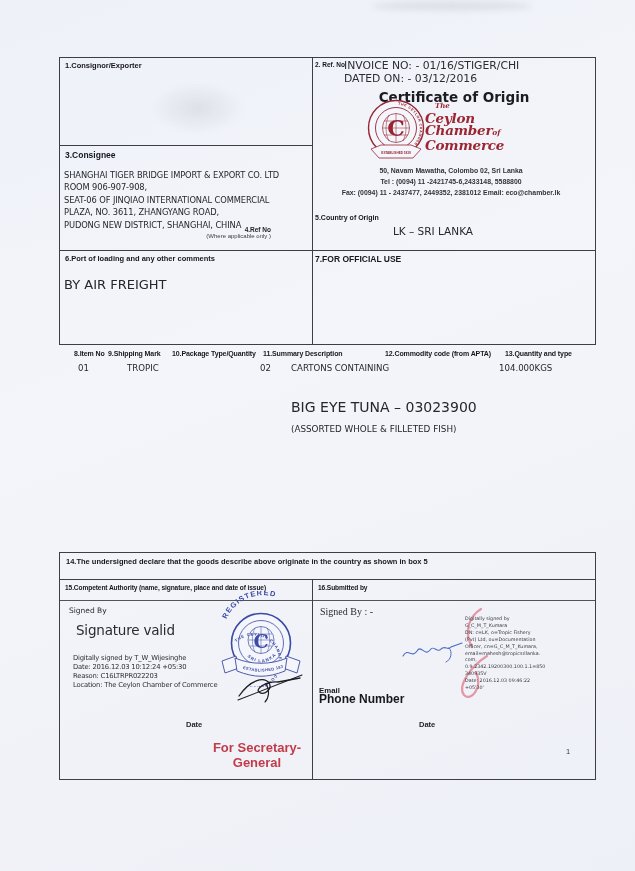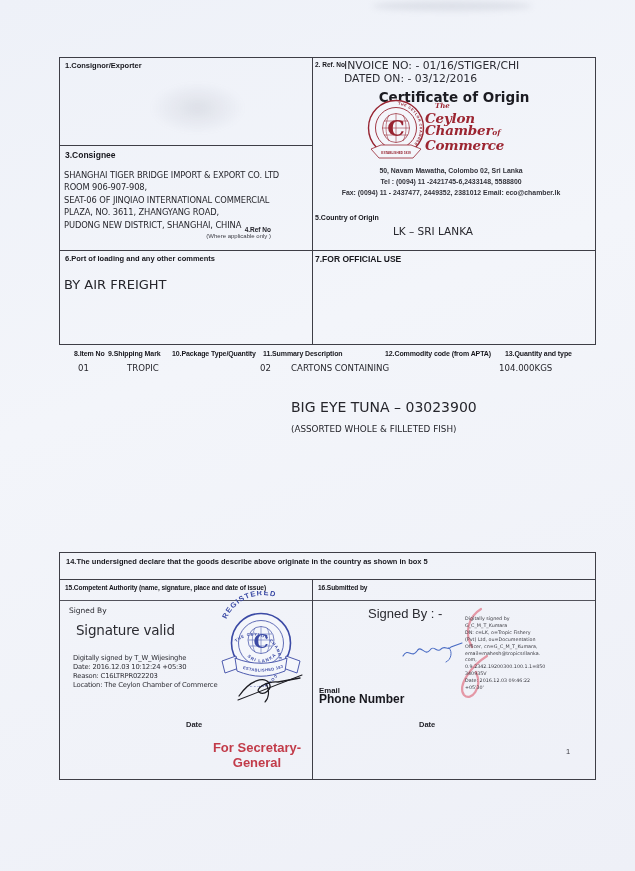--- a/index.html
+++ b/index.html
@@ -75,21 +75,21 @@
   .head-rule{left:0;right:0;top:20px;border-top:1px solid #53535c;height:0;}
 
   .signedby15{left:9px;top:26px;font-size:7.5px;font-family:"DejaVu Sans",sans-serif;color:#2b2b31;}
   .sig-valid{left:16px;top:42px;font-size:13.5px;font-family:"DejaVu Sans",sans-serif;color:#2a2a30;letter-spacing:-0.2px;}
   .sig-details{left:13px;top:74px;font-size:6.8px;line-height:9px;font-family:"DejaVu Sans",sans-serif;color:#2e2e35;letter-spacing:-0.2px;}
   .seal15{left:155px;top:11px;width:92px;height:96px;}
   .scribble15{left:176px;top:90px;width:68px;height:34px;}
   .for-secretary{left:138px;top:125px;width:118px;text-align:center;font-size:13px;font-weight:bold;color:#c23b49;margin-top:35px;}
   .date15{left:126px;top:140px;font-size:7.5px;font-weight:bold;}
 
-  .signedby16{left:7px;top:26px;font-size:13px;font-family:Liberation Sans, sans-serif;color:#2b2b31;margin-left:48px;}
+  .signedby16{left:7px;top:26px;font-size:10px;font-family:Liberation Serif, serif;color:#2b2b31;}
   .scribble16b{left:88px;top:58px;width:64px;height:28px;}
   .scribble16r{left:136px;top:26px;width:46px;height:98px;}
   .digsig{left:152px;top:36px;width:116px;font-size:4.8px;line-height:6.9px;font-family:"DejaVu Sans",sans-serif;color:#3a3a41;}
   .email16{left:6px;top:106px;font-size:7.8px;}
   .phone16{left:6px;top:112px;font-size:12px;}
   .date16{left:106px;top:140px;font-size:7.5px;font-weight:bold;}
 
   .pagenum{left:566px;top:747px;font-size:7.5px;color:#3a3a42;}
 </style>
 </head>

